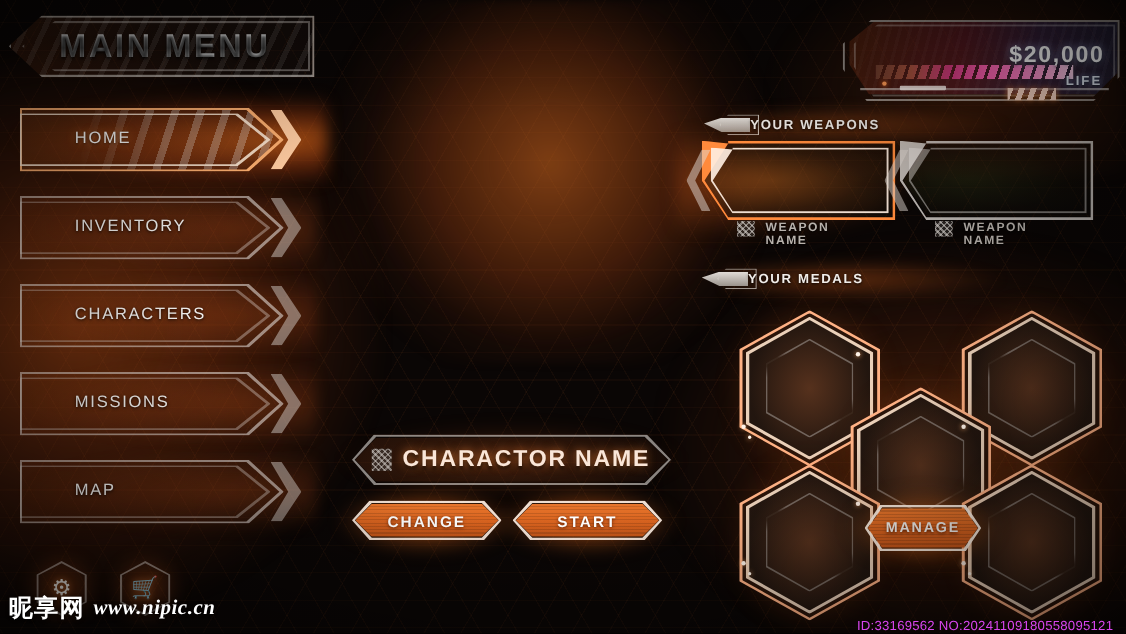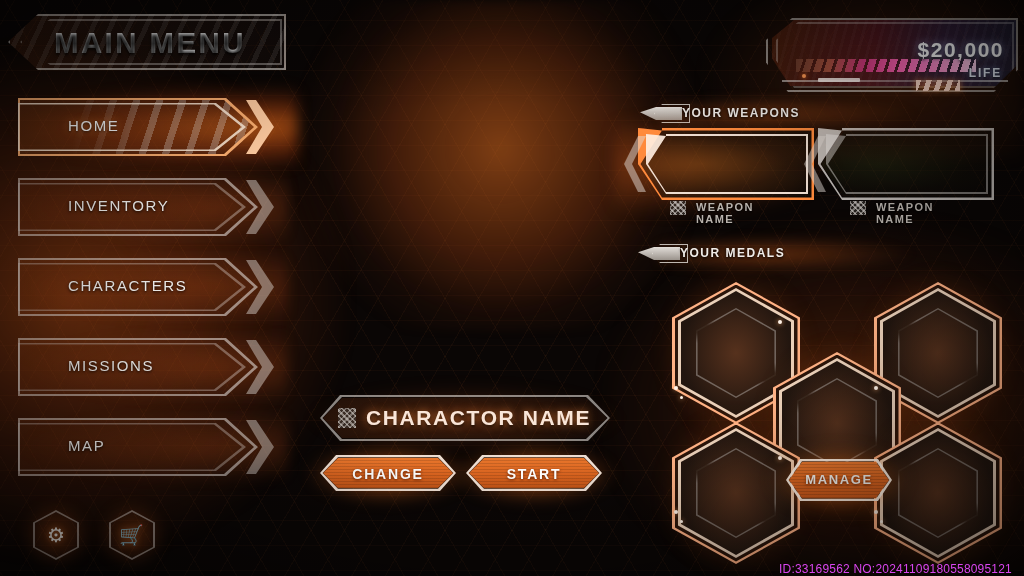--- a/index.html
+++ b/index.html
@@ -624,16 +624,20 @@
   </div>
 
   <div class="hexbtn" id="btn-shop">
     <div class="hb-glow"></div>
     <div class="hb-border"></div>
     <div class="hb-icon">🛒</div>
   </div>
 
   <div class="vignette"></div>
 
+  <div id="watermark">
+    <div id="wm-cn">昵享网</div>
+    <div id="wm-url">www.nipic.cn</div>
+  </div>
 
   <div id="footer-id">ID:33169562 NO:20241109180558095121</div>
 
 </div>
 
 </body></html>

